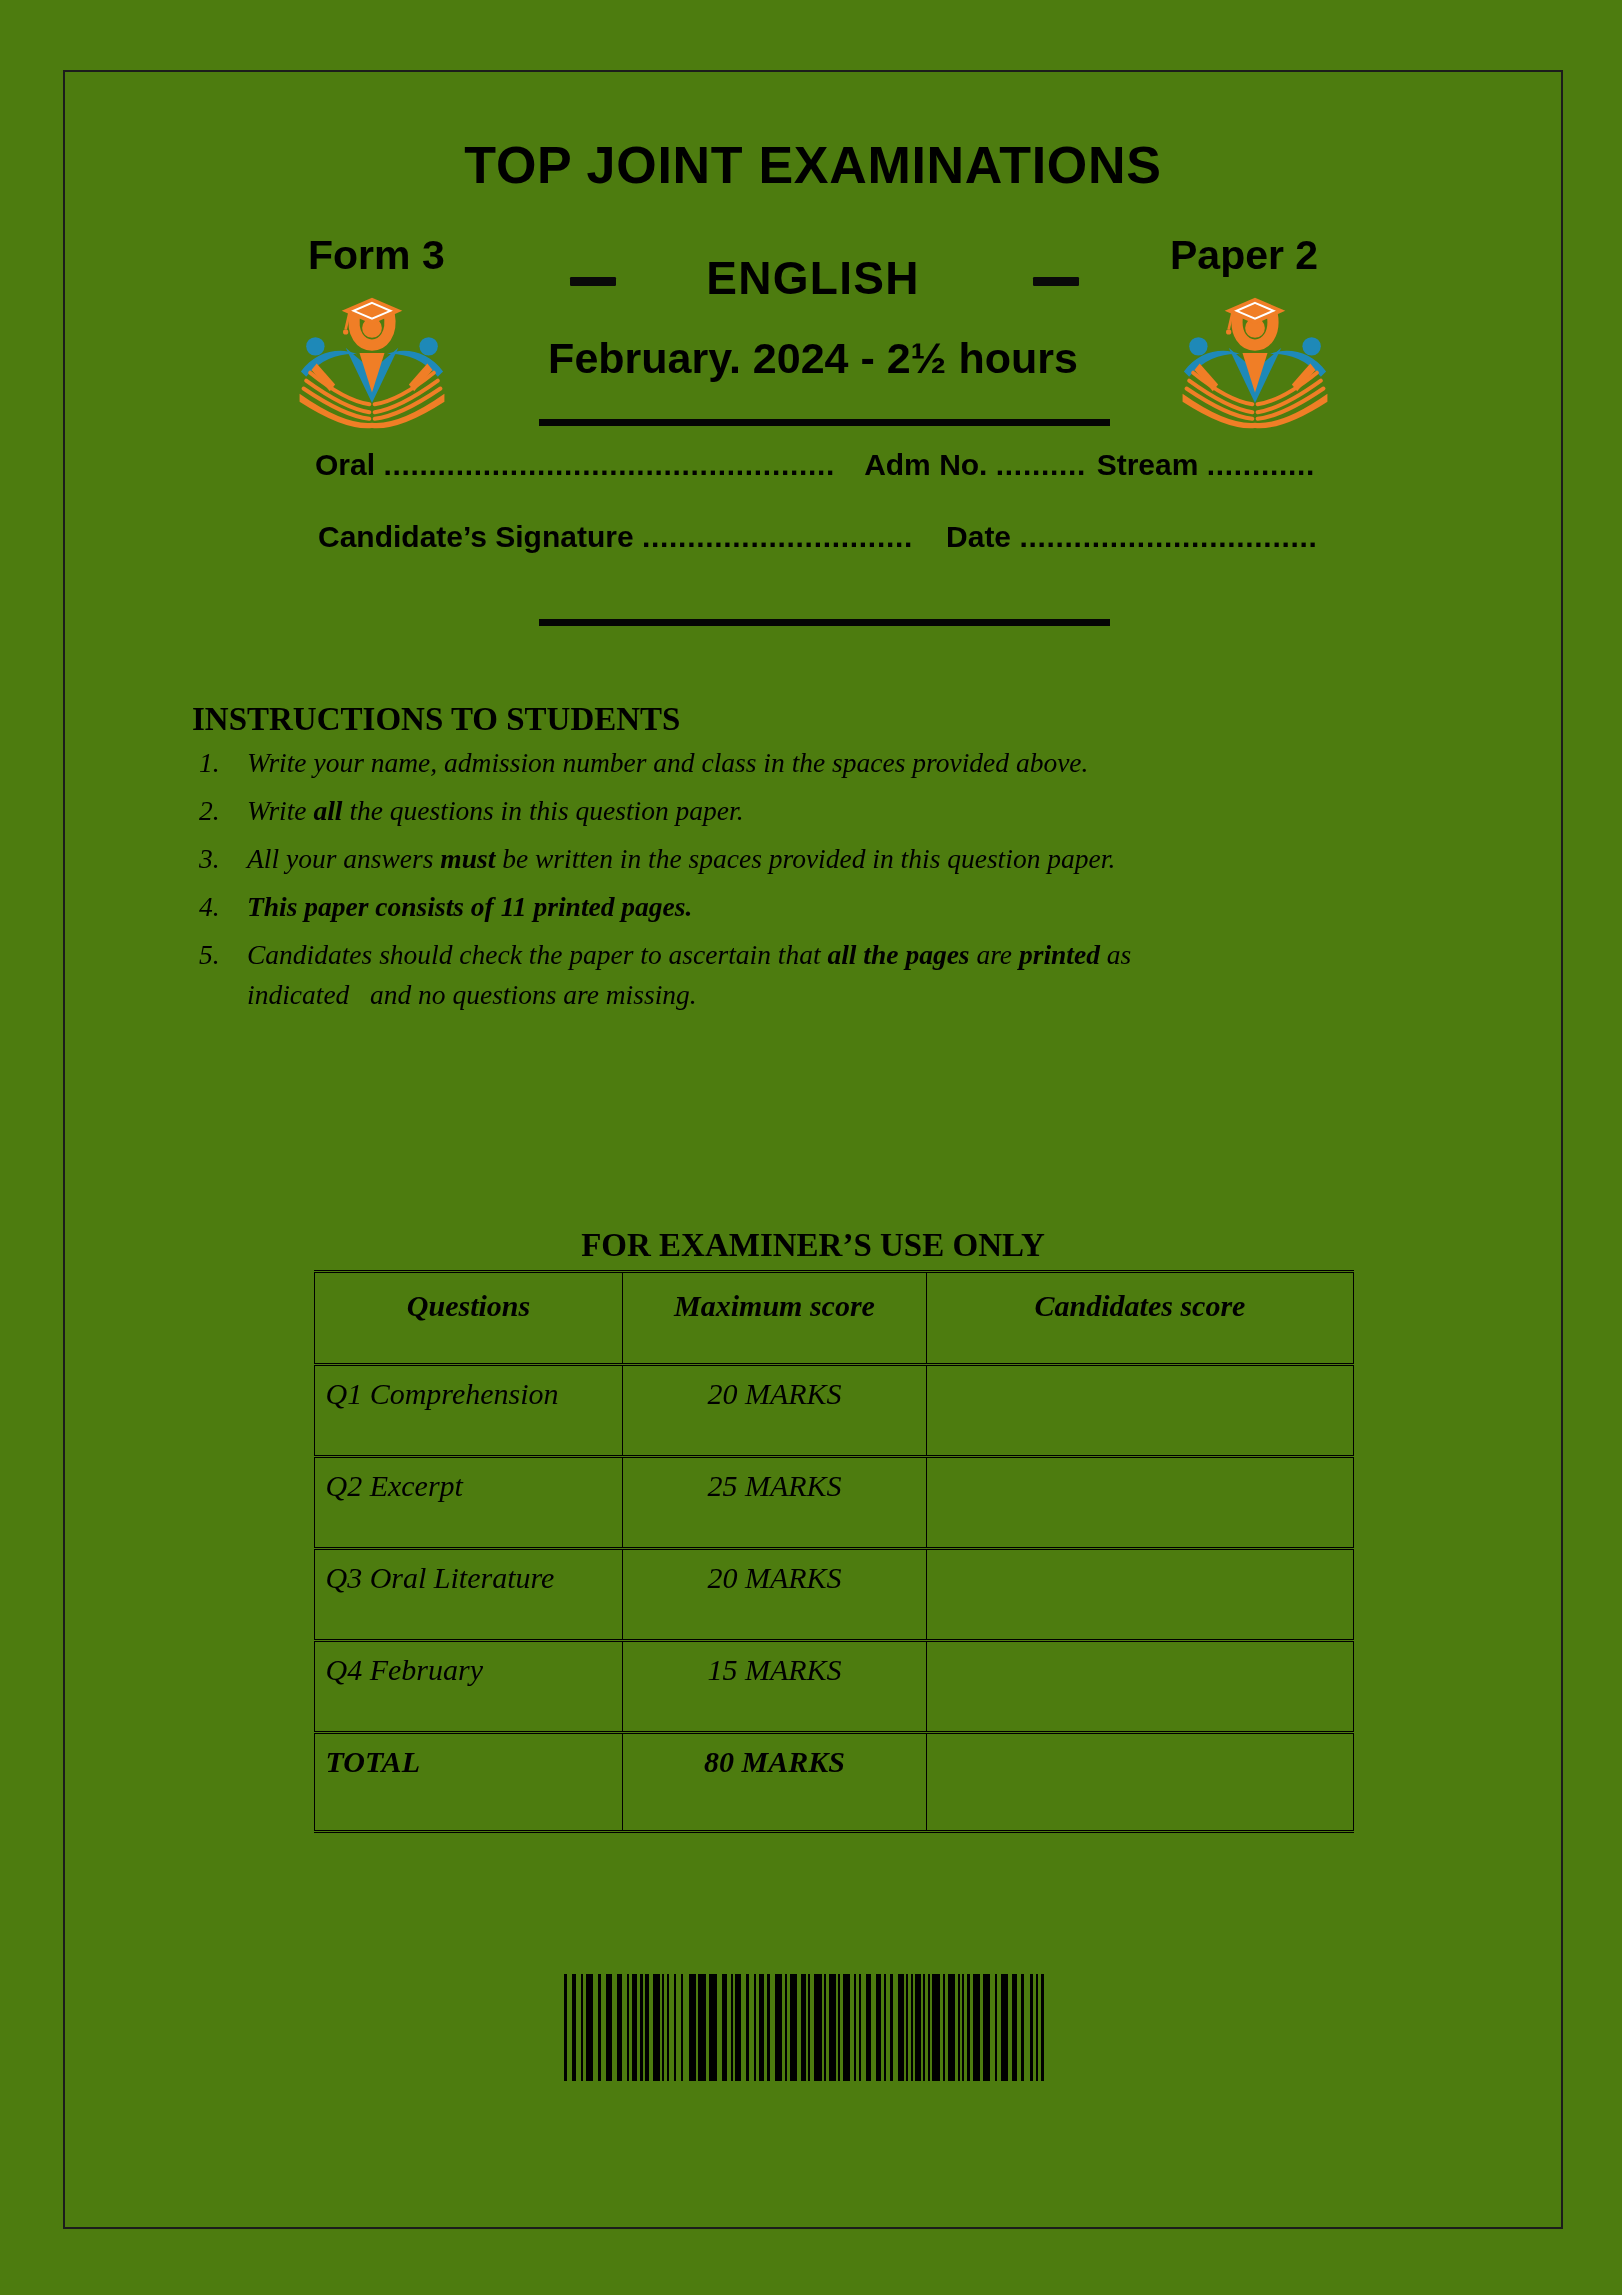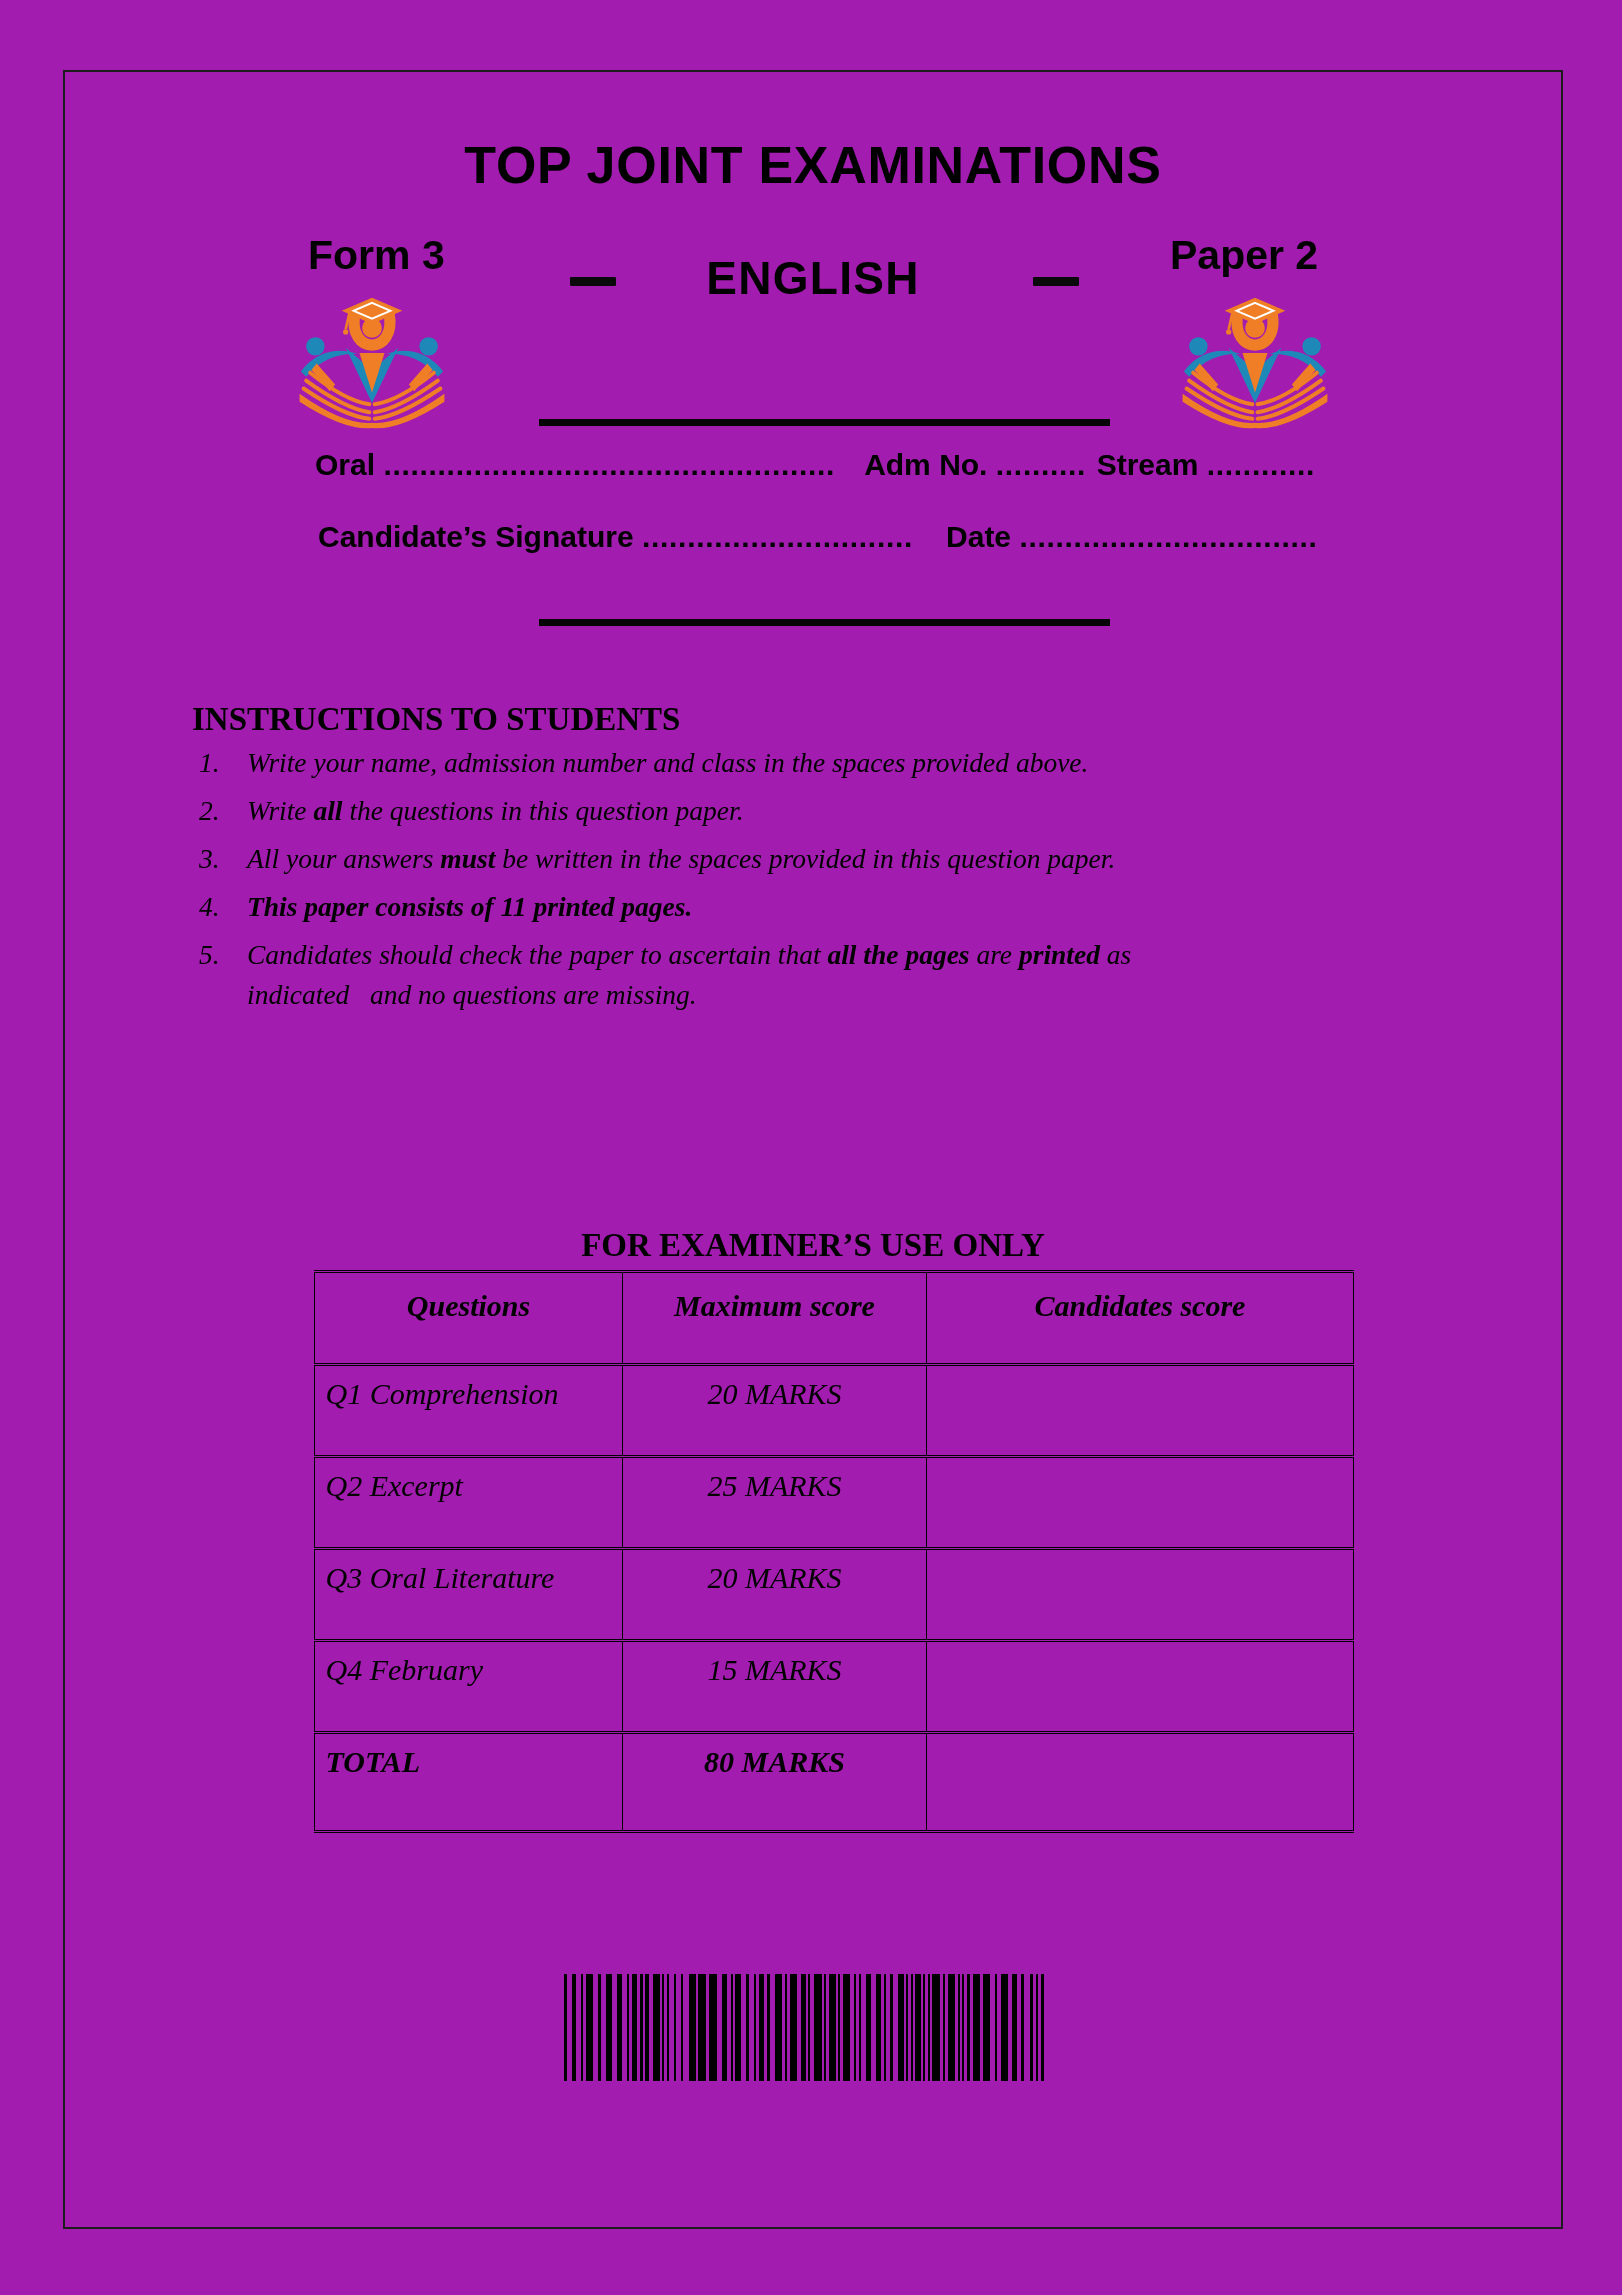--- a/index.html
+++ b/index.html
@@ -1,16 +1,16 @@
 <!DOCTYPE html>
 <html style="font-size:10.5px"><head>
 <meta charset="utf-8">
 <style>
   html,body{margin:0;padding:0;background:#ffffff;}
-  .page{position:relative;width:1623px;height:2295px;background:#a21caf;overflow:hidden;
+  .page{position:relative;width:1623px;height:2295px;background:#4d7c0f;overflow:hidden;
         font-family:"Liberation Sans",sans-serif;color:#000;}
   .frame{position:absolute;left:63px;top:70px;width:1496px;height:2155px;border:2px solid #1c1c1c;}
   .abs{position:absolute;}
   .center{left:0;width:100%;text-align:center;}
 
   .exam-title{top:63px;font-size:52px;font-weight:bold;letter-spacing:0.7px;}
   .exam-subtitle{top:124px;font-size:29px;font-weight:bold;}
   .form-label{left:243px;top:160px;font-size:41px;font-weight:bold;}
   .paper-label{left:1105px;top:160px;font-size:41px;font-weight:bold;}
   .subject-title{top:179px;font-size:46px;font-weight:bold;letter-spacing:1.3px;}
@@ -114,20 +114,21 @@
       <path class="lg-o" fill="#F07E26" d="M204,108 L176,140 L184,150 L212,118 Z"></path>
       <path class="lg-os" fill="none" stroke="#F07E26" stroke-width="6" stroke-linecap="round" d="M26,122 Q78,164 116,170"></path>
       <path class="lg-os" fill="none" stroke="#F07E26" stroke-width="6" stroke-linecap="round" d="M20,134 Q78,176 116,182"></path>
       <path class="lg-os" fill="none" stroke="#F07E26" stroke-width="6" stroke-linecap="round" d="M16,146 Q78,188 116,192"></path>
       <path class="lg-os" fill="none" stroke="#F07E26" stroke-width="6" stroke-linecap="round" d="M214,122 Q162,164 124,170"></path>
       <path class="lg-os" fill="none" stroke="#F07E26" stroke-width="6" stroke-linecap="round" d="M220,134 Q162,176 124,182"></path>
       <path class="lg-os" fill="none" stroke="#F07E26" stroke-width="6" stroke-linecap="round" d="M224,146 Q162,188 124,192"></path>
       <path class="lg-o" fill="#F07E26" d="M10,154 Q78,202 120,198 Q162,202 230,154 L230,166 Q162,210 120,206 Q78,210 10,166 Z"></path>
     </svg>
 
+    <div class="abs center session-line">February. 2024 - 2½ hours</div>
     <div class="rule rule-top"></div>
 
     <div class="abs fieldrow row-name"><span>Oral</span>
       <span class="dots">..................................................</span><span class="gap44"></span><span>Adm No.</span>
       <span class="dots">..........</span><span class="gap16"></span><span>Stream</span>
       <span class="dots">............</span>
     </div>
 
     <div class="abs fieldrow row-sig"><span>Candidate’s Signature</span>
       <span class="dots">..............................</span><span class="gap50"></span><span>Date</span>

